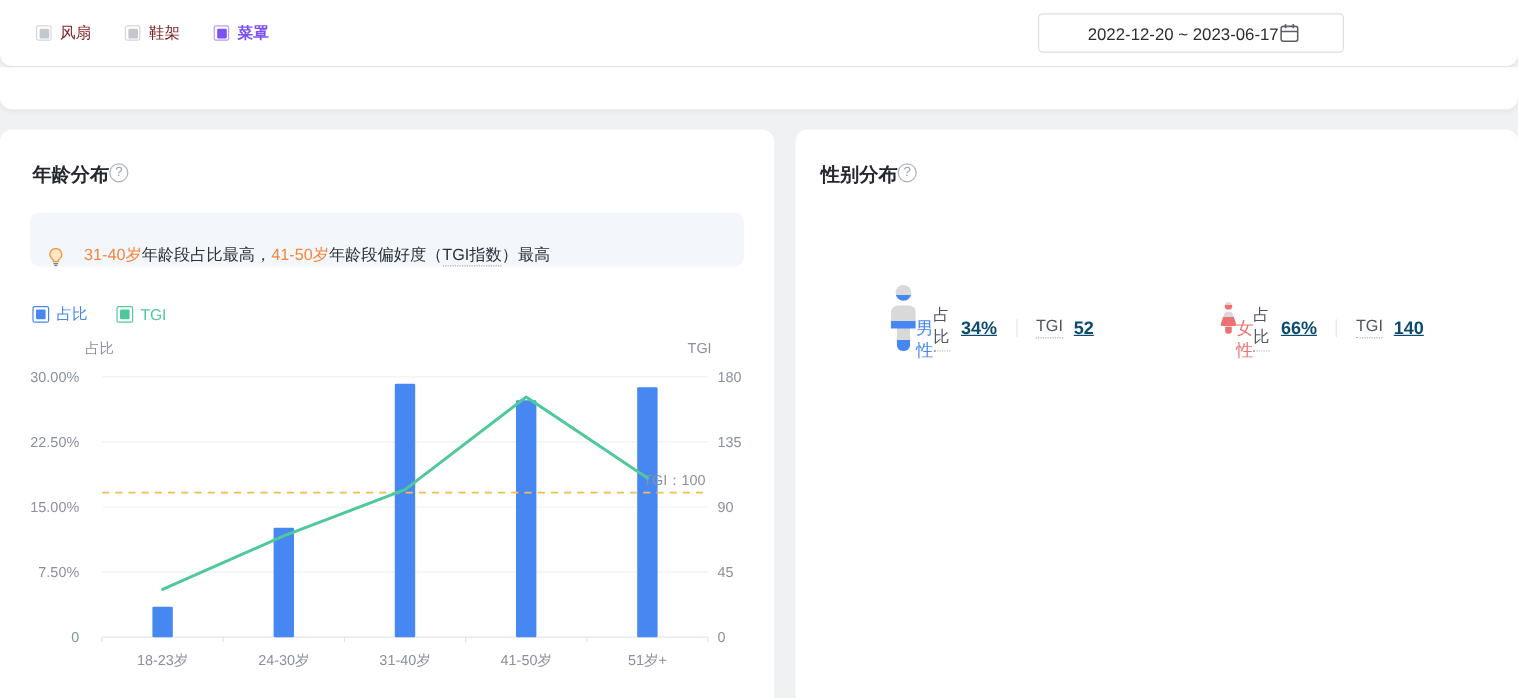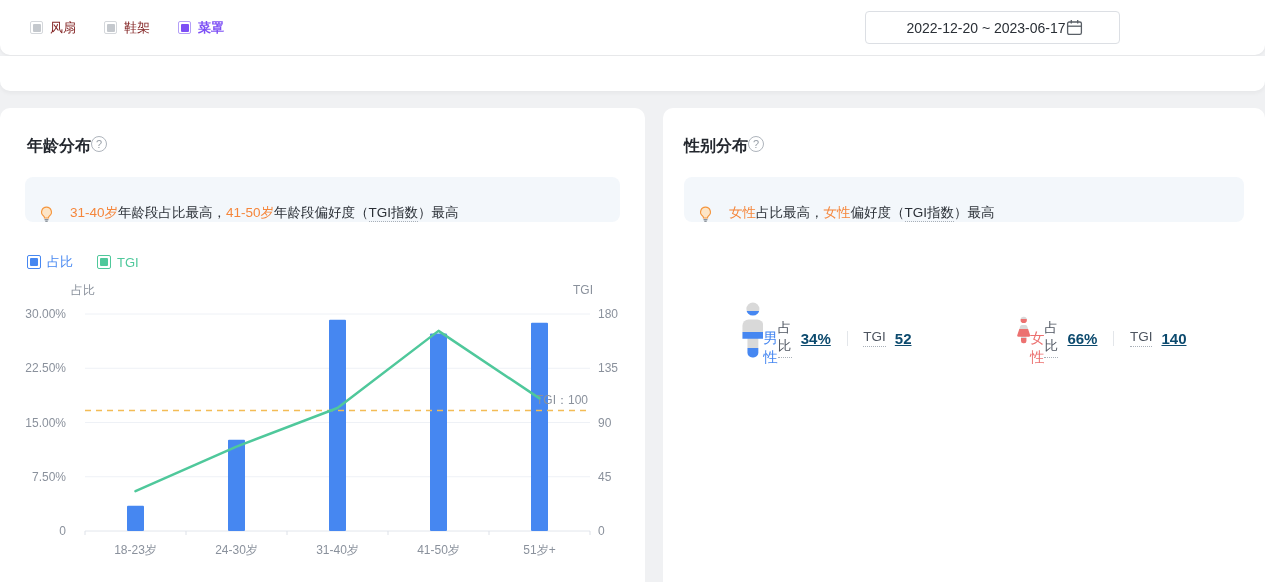--- a/index.html
+++ b/index.html
@@ -187,30 +187,20 @@
         <polyline points="135.5,213.21666666666667 236.5,168.61111111111111 337.5,130.03333333333333 438.5,52.877777777777766 539.5,120.38888888888889" fill="none" stroke="#4fc89b" stroke-width="2.5" stroke-linejoin="round" stroke-linecap="round"></polyline>
       </svg>
   </div>
 
   <div class="panel right">
     <div class="title-row">
       <span class="panel-title">性别分布</span>
       <span class="help-circle">?</span>
     </div>
 
-    <div class="insight">
-      <svg width="15" height="16" viewBox="0 0 16 17">
-        <path d="M8 1.2a5.2 5.2 0 0 0-3.1 9.4c.55.42.9 1.05.9 1.7v.5h4.4v-.5c0-.65.35-1.28.9-1.7A5.2 5.2 0 0 0 8 1.2z" fill="#fde5c7" stroke="#f5953c" stroke-width="1.2"></path>
-        <line x1="5.9" y1="14.6" x2="10.1" y2="14.6" stroke="#7a8089" stroke-width="1.2"></line>
-        <line x1="6.7" y1="16.2" x2="9.3" y2="16.2" stroke="#7a8089" stroke-width="1.2"></line>
-      </svg>
-      <span>
-        <span class="hl">女性</span><span>占比最高，</span><span class="hl">女性</span><span>偏好度（</span><span class="dotted">TGI指数</span><span>）最高</span>
-      </span>
-    </div>
 
     <div class="figures">
 
       <div class="figure-col">
         <svg width="50" height="126" viewBox="0 0 50 126">
           <defs>
             <linearGradient id="grad0" x1="0" y1="0" x2="0" y2="1">
               <stop offset="0.66" stop-color="#d9d9d9"></stop>
               <stop offset="0.66" stop-color="#4687f1"></stop>
             </linearGradient>

